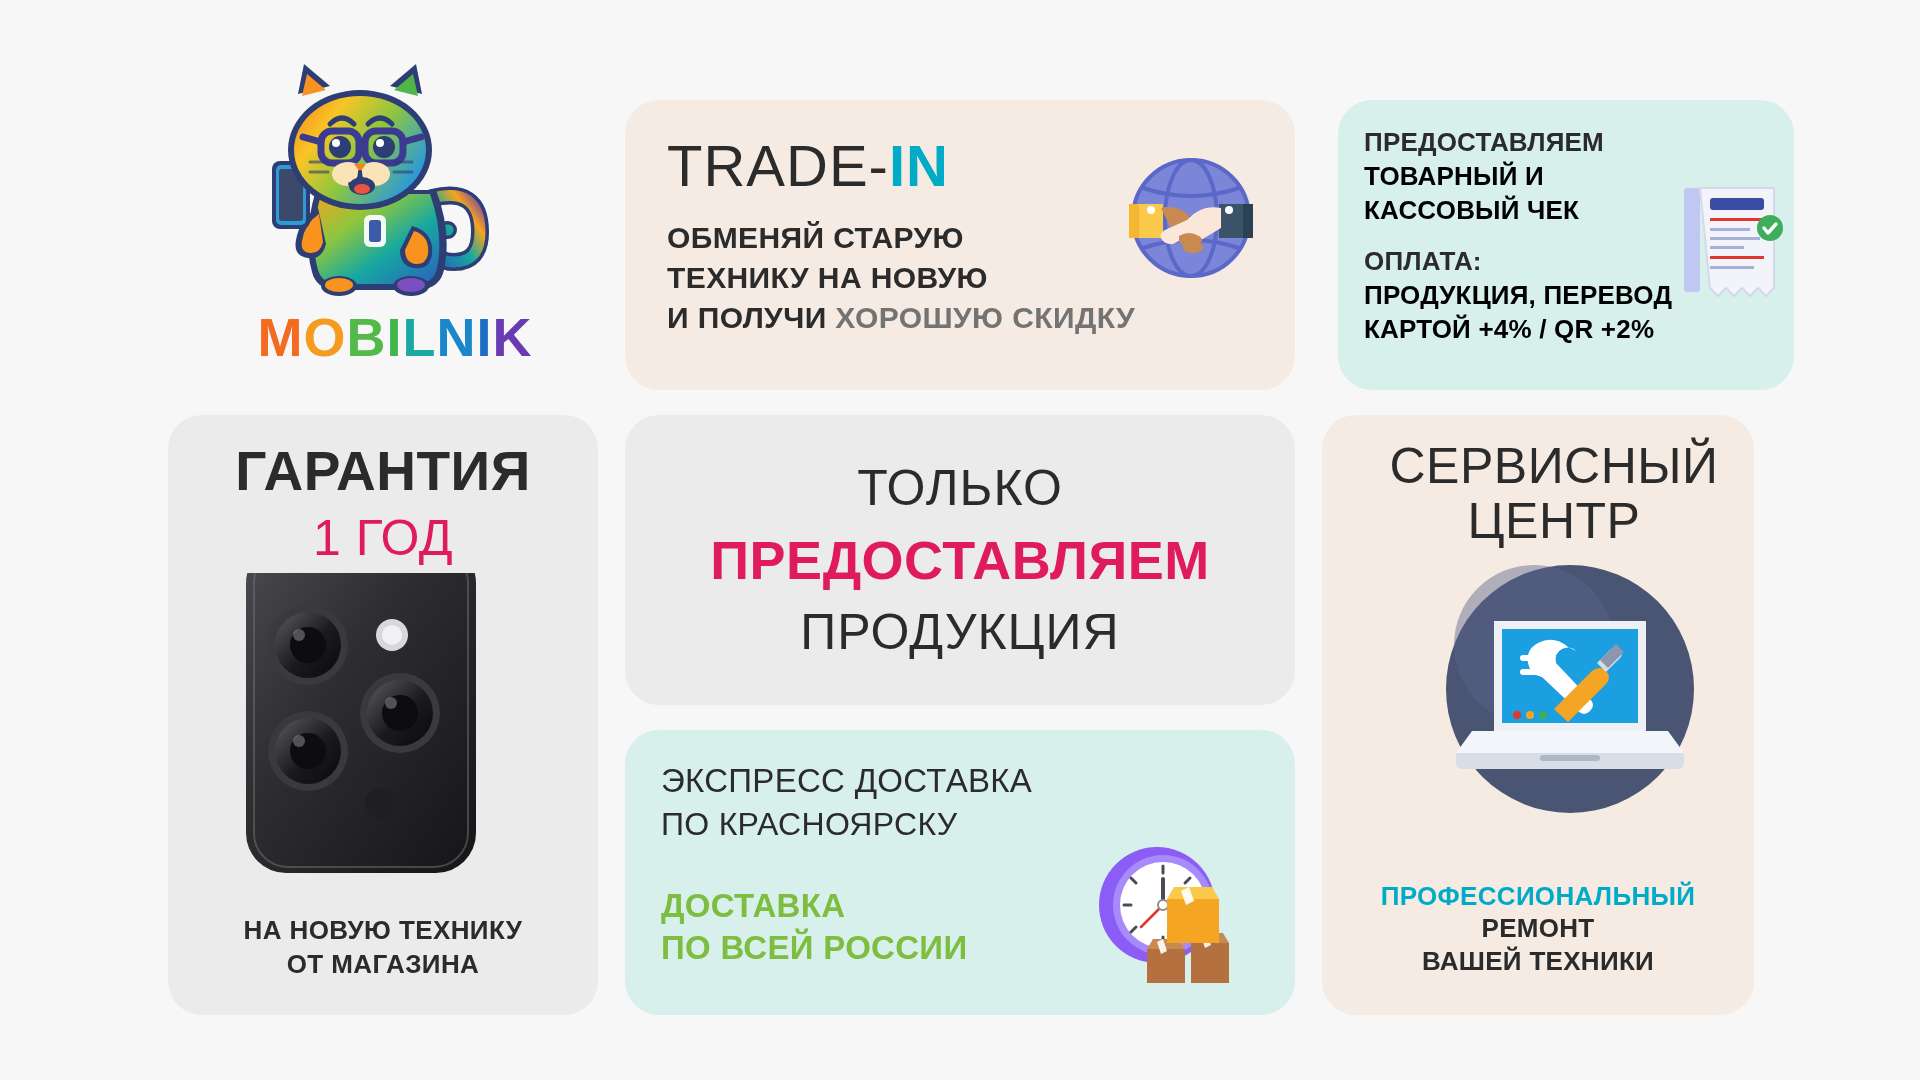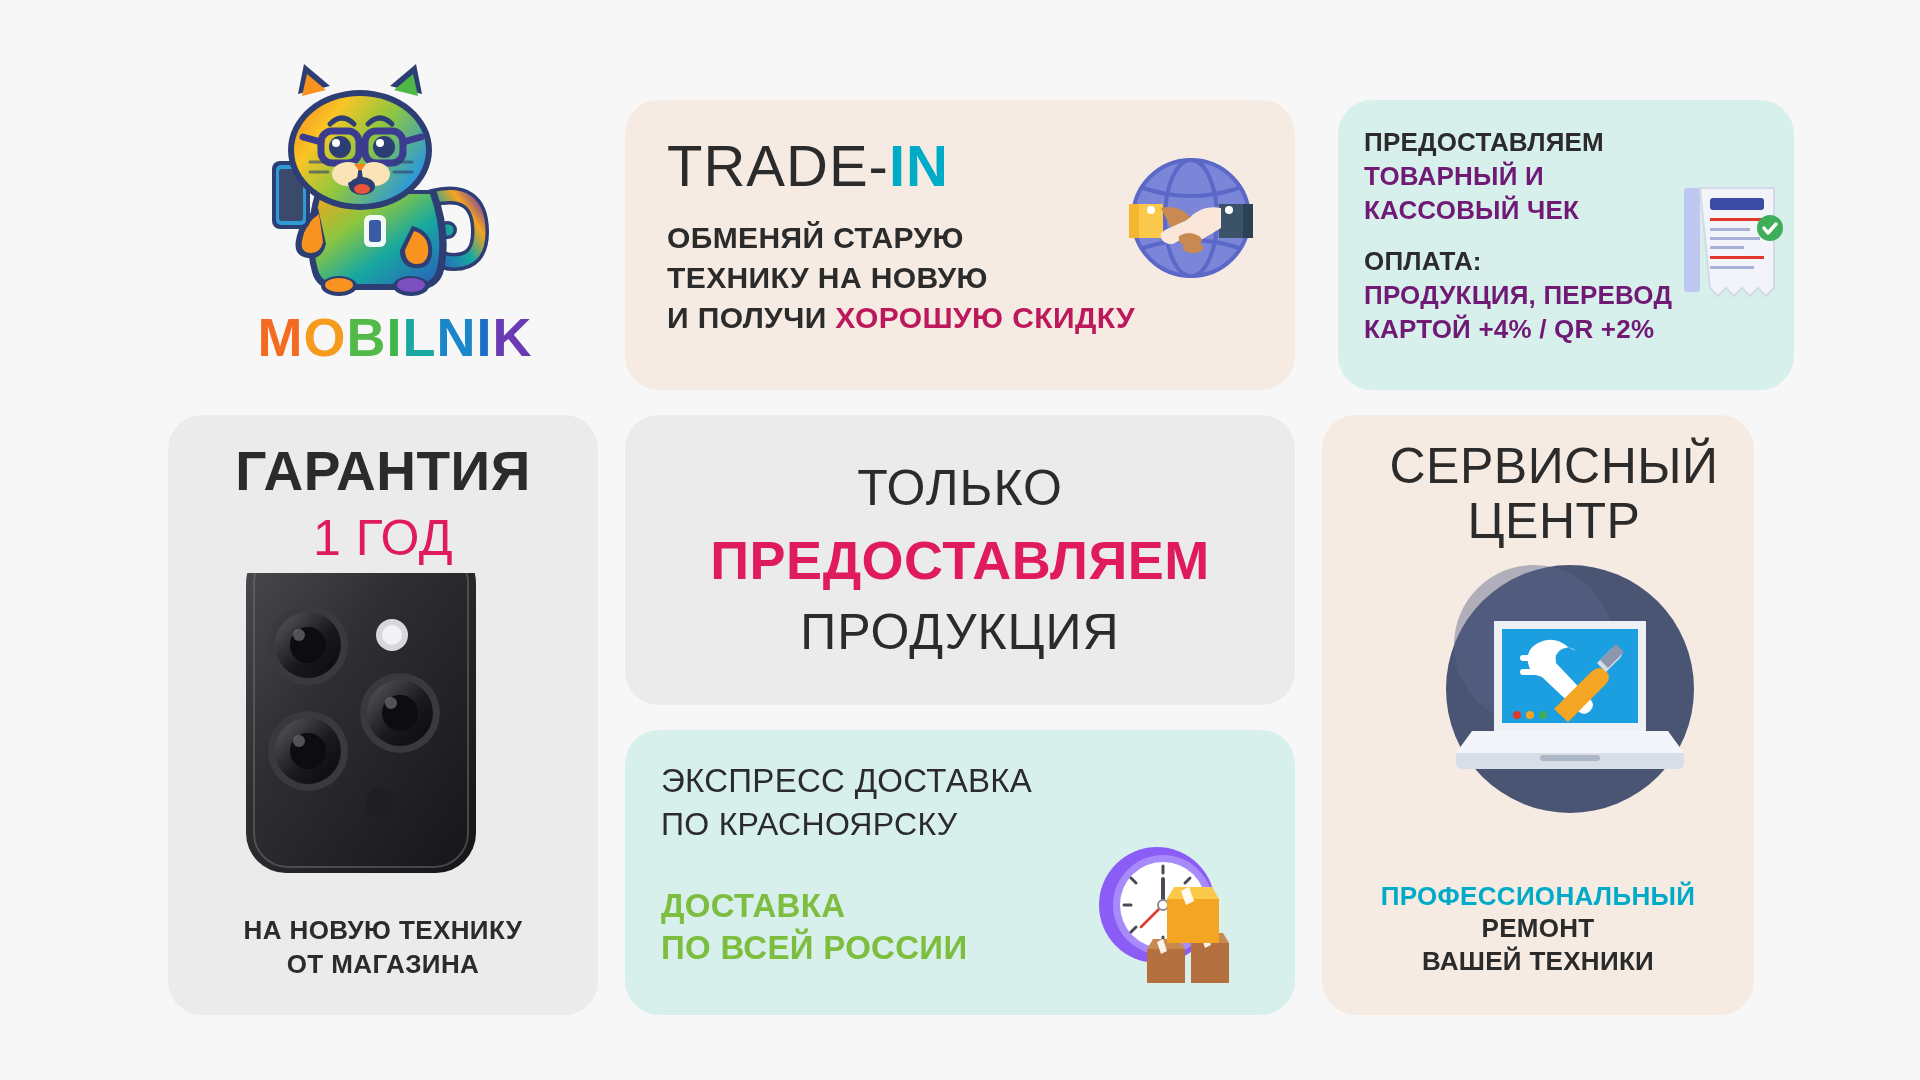--- a/index.html
+++ b/index.html
@@ -55,30 +55,30 @@
   #card-tradein { left: 625px; top: 100px; width: 670px; height: 290px; }
   #tradein-title {
     position:absolute; left: 42px; top: 32px;
     font-size: 58px; font-weight: 400; color:#2B2B2B; letter-spacing: 1px;
   }
   #tradein-title b { font-weight: 700; color:#00ABC8; }
   #tradein-lines {
     position:absolute; left: 42px; top: 118px;
     font-size: 30px; font-weight: 700; color:#2B2B2B; line-height: 1.33; letter-spacing: .4px;
   }
-  #tradein-lines .hi { color:#be185d;margin-top:9px; }
+  #tradein-lines .hi { color:#737373;margin-top:9px; }
   #handshake { position:absolute; right: 34px; top: 48px; width: 140px; height: 140px; }
 
   
   #card-receipt { left: 1322px; top: 100px; width: 456px; height: 290px; margin-left: 16px; }
   #receipt-text {
     position:absolute; left: 26px; top: 26px; right: 20px;
     font-size: 26px; font-weight: 700; line-height: 1.3; color:#2B2B2B; letter-spacing: .2px;
   }
-  #receipt-text .g { color:#701a75; }
+  #receipt-text .g { color:#000000; }
   #receipt-text .blk { color:#2B2B2B; }
   #receipt-text .gap { display:block; height: 18px; }
   #receipt-icon { position:absolute; right: 8px; top: 82px; width: 110px; height: 130px; }
 
   
   #card-original { left: 625px; top: 415px; width: 670px; height: 290px; }
   #original-inner {
     position:absolute; inset:0; display:flex; flex-direction:column;
     align-items:center; justify-content:center; gap: 12px;
   }

